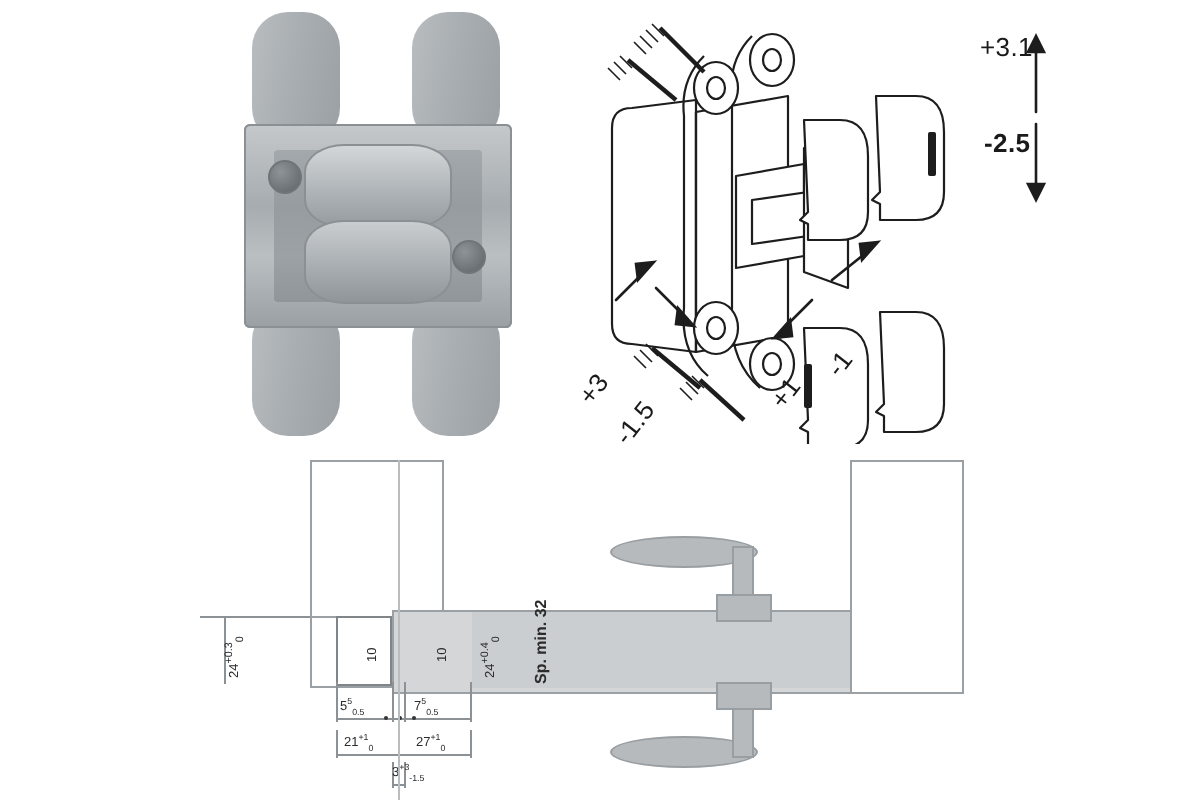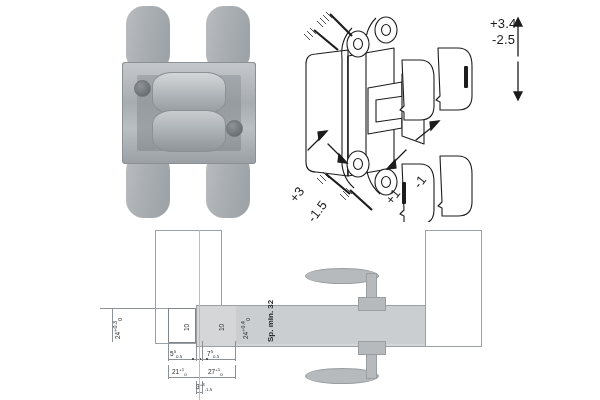--- a/index.html
+++ b/index.html
@@ -163,22 +163,22 @@
 
         <path d="M116 146 L100 162" stroke-linecap="round"></path>
         <path d="M97 165 l9 -1 l-1 -8 z"></path>
 
         <path d="M126 136 L146 120" stroke-linecap="round"></path>
         <path d="M149 117 l-9 1 l1 8 z"></path>
       </g>
     </svg>
 
     
-    <div class="lbl" style="left:200px;top:12px;">+3.4</div>
-    <div class="lbl" style="left:202px;top:28px;">-2.5</div>
+    <div class="lbl" style="left:200px;top:12px;">+3.1</div>
+    <div class="lbl" style="left:202px;top:60px;font-weight:bold;">-2.5</div>
 
     <div class="lbl lbl-rot" style="left:8px;top:186px;transform:rotate(-52deg);">+3</div>
     <div class="lbl lbl-rot" style="left:26px;top:206px;transform:rotate(-52deg);">-1.5</div>
 
     <div class="lbl lbl-rot" style="left:104px;top:188px;transform:rotate(-52deg);">+1</div>
     <div class="lbl lbl-rot" style="left:132px;top:172px;transform:rotate(-52deg);">-1</div>
   </div>
 
   <div class="abs" id="drawing-section">
 

